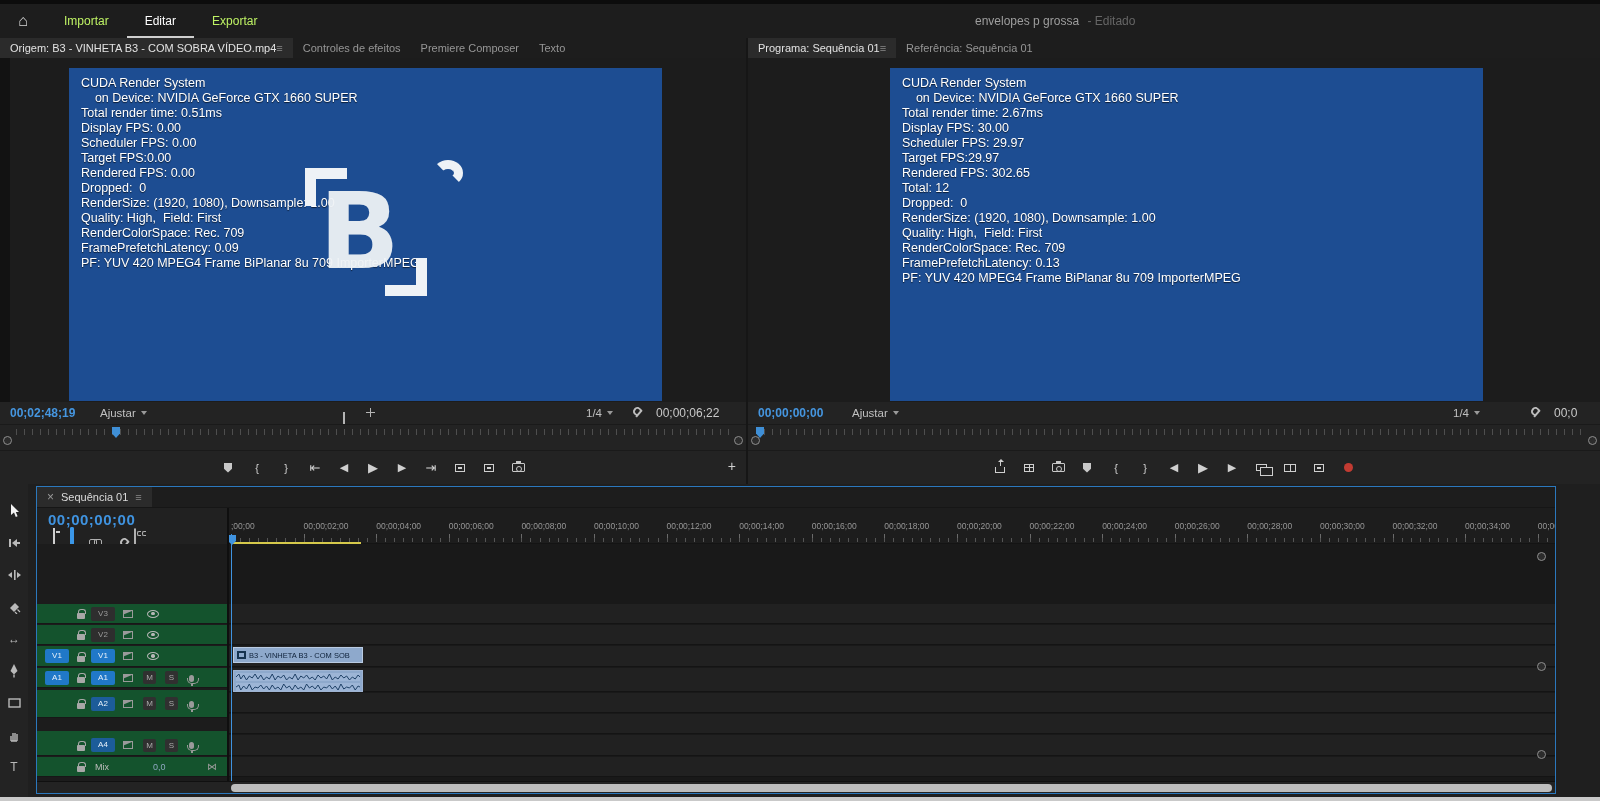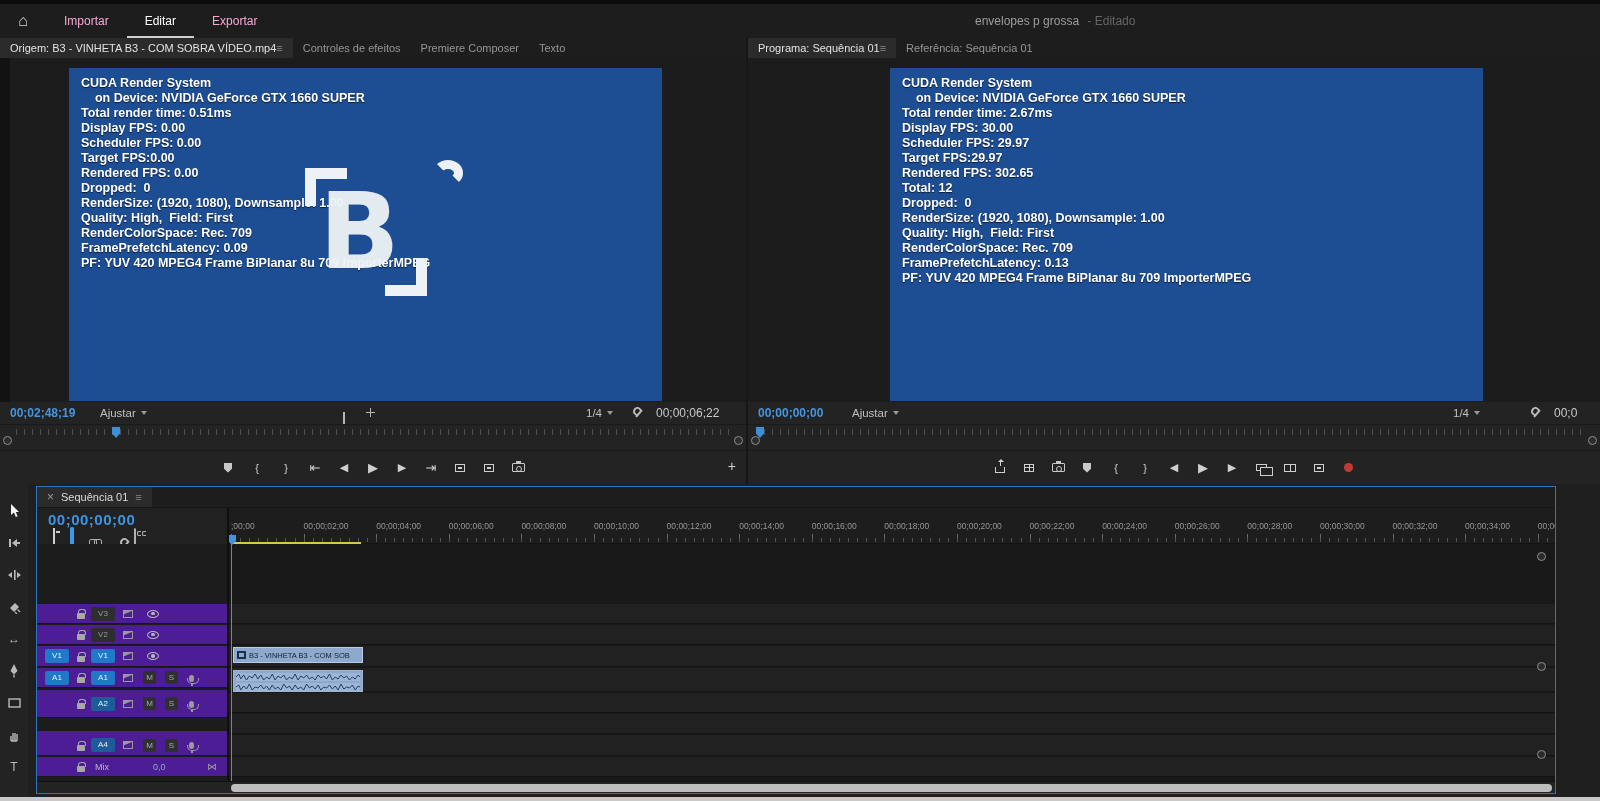--- a/index.html
+++ b/index.html
@@ -3,40 +3,40 @@
 <meta charset="utf-8">
 <style>
 *{margin:0;padding:0;box-sizing:border-box}
 html,body{width:1600px;height:801px;overflow:hidden;background:#1a1a1a;
   font-family:"Liberation Sans",sans-serif}
 .app{position:absolute;inset:0;width:1600px;height:801px;background:#232323;color:#c8c8c8;overflow:hidden}
 .titlebar{position:absolute;top:0;left:0;right:0;height:4px;background:#0c0c0c}
 
 .header{position:absolute;top:4px;left:0;right:0;height:34px;background:#1d1d1d;display:flex;align-items:center}
 .home{width:46px;text-align:center;font-size:16px;color:#d8d8d8;cursor:pointer}
-.wtab{padding:0 18px;font-size:12px;color:#f9a8d4;height:34px;line-height:34px;cursor:pointer}
+.wtab{padding:0 18px;font-size:12px;color:#bef264;height:34px;line-height:34px;cursor:pointer}
 .wtab.active{color:#ffffff;border-bottom:2px solid #cfcfcf}
 .projwrap{position:absolute;left:975px;top:0;height:34px;line-height:34px;font-size:12px;color:#9e9e9e;white-space:nowrap}
 .projwrap .dim{color:#666;margin-left:5px}
 
 .workspace{position:absolute;top:38px;left:0;width:1600px;height:446px;display:flex}
 .panel{background:#232323;display:flex;flex-direction:column;position:relative;overflow:hidden}
 .panel.source{width:746px}
 .panel.program{flex:1;border-left:2px solid #161616}
 .tabbar{height:20px;background:#1d1d1d;display:flex;font-size:11px;color:#969696;overflow:hidden}
 .tab{padding:0 10px;line-height:20px;white-space:nowrap;cursor:pointer;display:flex;align-items:center;}
 .tab.active{background:#2b2b2b;color:#e2e2e2}
 .pmenu{color:#8a8a8a;font-size:11px}
 .monitor{height:344px;background:#1c1c1c;position:relative}
 .edge-strip{position:absolute;left:0;top:0;width:10px;height:344px;background:#121212}
 .video{position:absolute;top:10px;width:593px;height:333px;background:#1d4d92;overflow:hidden}
 .source .video{left:69px}
 .program .video{left:142px}
 .dbg{position:absolute;left:12px;top:8px;right:0}
-.mline{white-space:pre;font-weight:bold;font-size:12.5px;line-height:15px;color:#fff;
+.mline{white-space:pre;font-weight:normal;font-size:12.5px;line-height:15px;color:#fff;
   text-shadow:0 1px 1px rgba(0,0,0,.65)}
 
 .logo{position:absolute;left:236px;top:98px;width:130px;height:132px}
 .lg-tl{position:absolute;left:0;top:2px;width:42px;height:38px;border-left:11px solid #eef2f6;border-top:11px solid #eef2f6}
 .lg-br{position:absolute;right:8px;bottom:2px;width:42px;height:38px;border-right:11px solid #eef2f6;border-bottom:11px solid #eef2f6}
 .lg-b{position:absolute;left:14px;top:22px;font-size:106px;line-height:88px;font-weight:bold;color:rgba(238,242,246,.95);font-family:"DejaVu Sans",sans-serif}
 .lg-arc{position:absolute;right:-28px;top:-6px;width:30px;height:26px;border:9px solid transparent;border-top:9px solid #eef2f6;border-right:9px solid #eef2f6;border-radius:50%}
 
 .mcontrols{height:22px;position:relative;background:#232323;font-size:11.5px}
 .mc{position:absolute;top:0;height:22px;line-height:22px;white-space:nowrap}
@@ -109,21 +109,21 @@
 .tool.active .fillc{fill:#f2f2f2}
 .tl-panel{position:absolute;left:36px;right:44px;top:2px;height:308px;border:1px solid #2b78bd;background:#1d1d1d;display:flex;flex-direction:column}
 .tl-tabbar{height:21px;background:#1d1d1d;display:flex;font-size:11px;color:#9a9a9a;border-bottom:1px solid #161616}
 .tl-tab{display:flex;align-items:center;gap:7px;background:#2b2b2b;color:#dcdcdc;padding:0 10px;cursor:pointer}
 .tl-close{color:#9a9a9a;font-size:12px}
 .tl-main{flex:1;display:flex;overflow:hidden}
 .tl-left{width:192px;background:#212121;position:relative;border-right:2px solid #0f0f0f}
 .tl-tc{position:absolute;left:11px;top:3px;font-size:15px;font-weight:bold;color:#3f93e0;letter-spacing:.5px}
 .tl-icons{position:absolute;left:16px;top:24px;display:flex;gap:15px;align-items:center;height:12px}
 .tlab{position:absolute;left:0;right:0;top:36px;bottom:0;background:#1c1c1c}
-.trow{position:absolute;left:0;right:0;background:#4c1d95;border-bottom:1px solid #171717;display:flex;align-items:center}
+.trow{position:absolute;left:0;right:0;background:#14532d;border-bottom:1px solid #171717;display:flex;align-items:center}
 .cell{position:absolute;display:flex;align-items:center;justify-content:center}
 .badge{width:24px;height:14px;border-radius:2px;font-size:8px;line-height:14px;text-align:center;color:#e8f1fa;background:#2e2e2e}
 .badge.off{color:#9a9a9a;background:#2e2e2e}
 .badge.on{background:#2078c8}
 .badge.mid{background:#1c5c99}
 .patch{width:24px;height:14px;border-radius:2px;font-size:8px;line-height:14px;text-align:center;color:#e8f1fa;background:#2078c8}
 .patch:empty{visibility:hidden}
 .msbtn{width:13px;height:13px;background:#303030;border-radius:2px;font-size:8px;line-height:13px;text-align:center;color:#ababab;cursor:pointer}
 .mixname{font-size:9px;color:#bdbdbd}
 .mixval{font-size:9px;color:#8fa8c0}

